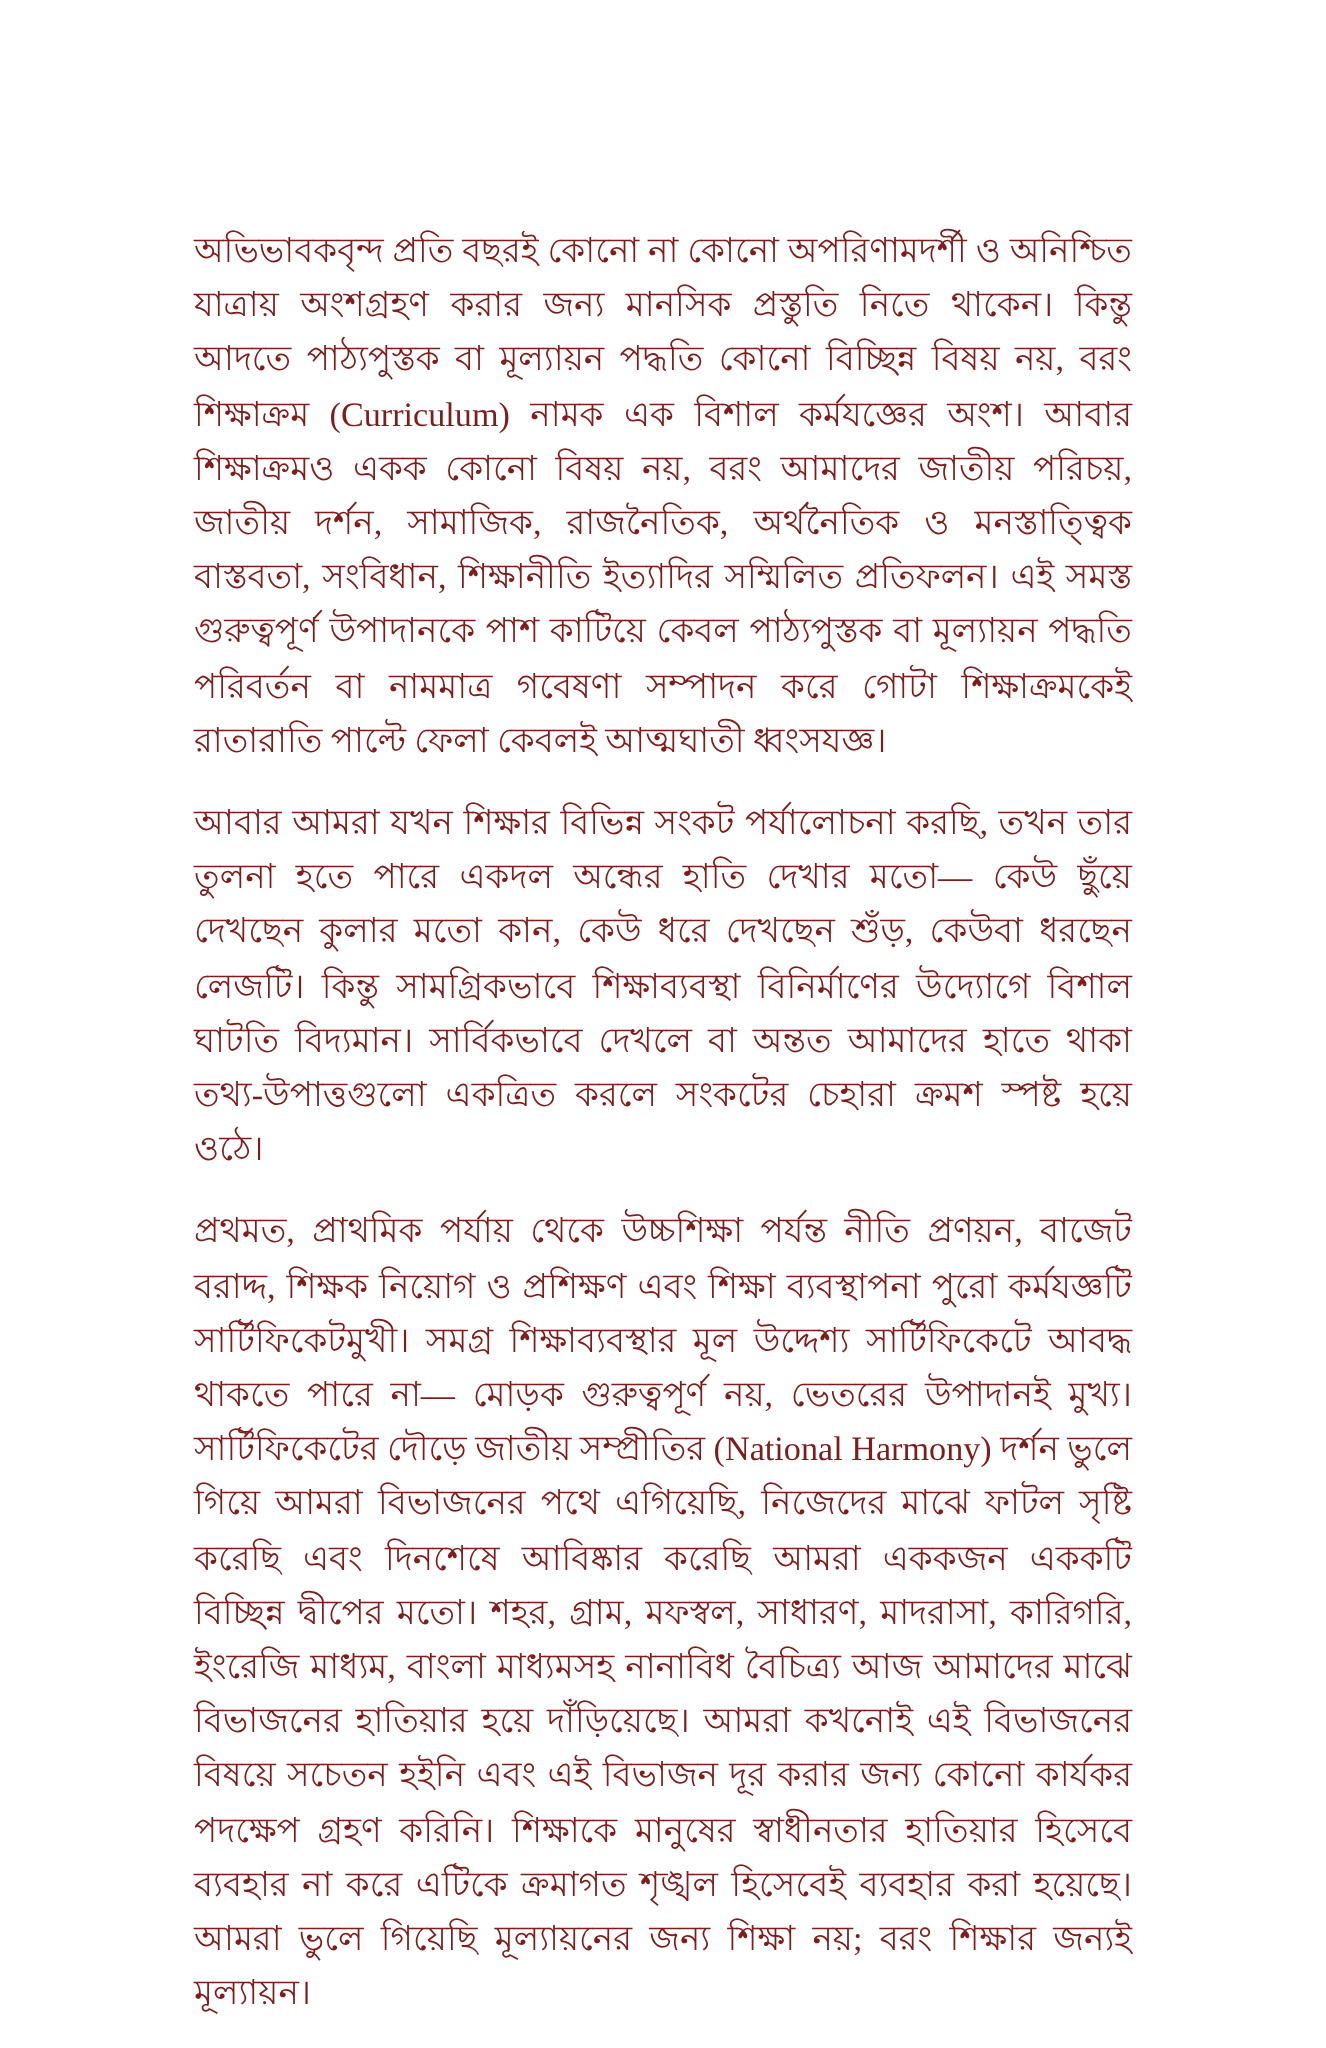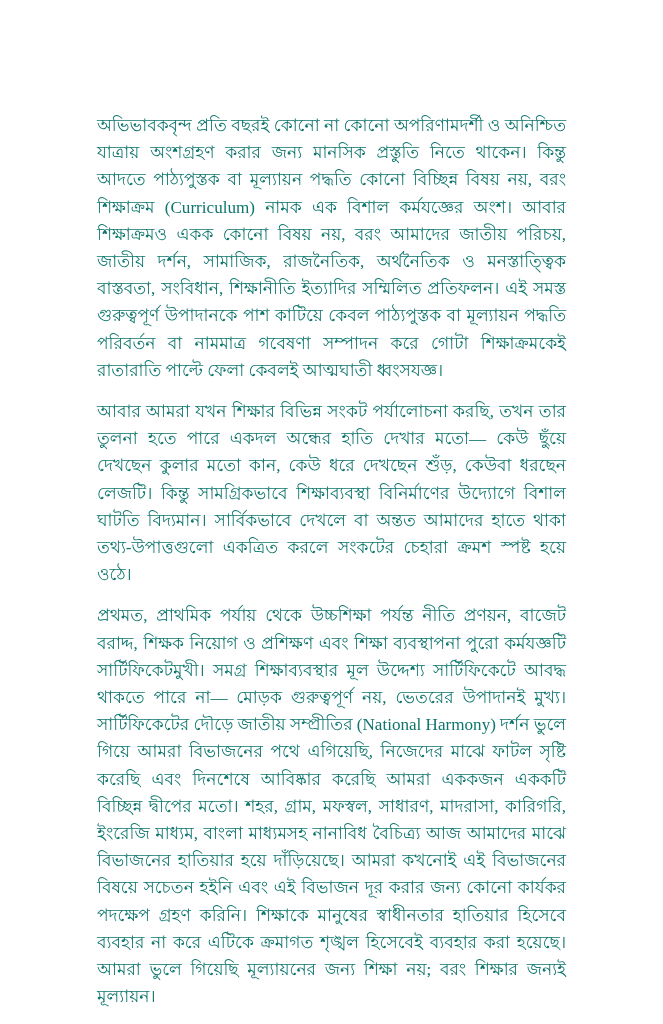--- a/index.html
+++ b/index.html
@@ -37,21 +37,21 @@
     position: absolute;
     top: 112px;
     left: 97px;
     width: 469px;
   }
   .body-paragraph {
     margin: 0 0 14px 0;
     padding: 0;
     font-size: 17.1px;
     line-height: 27.2px;
-    color: #0f766e;
+    color: #7f1d1d;
     text-align: justify;
     text-justify: inter-word;
     word-spacing: -0.1px;
     letter-spacing: 0px;
     font-weight: 400;
     hyphens: none;
   }
   .body-paragraph:last-child {
     margin-bottom: 4px;
   }

